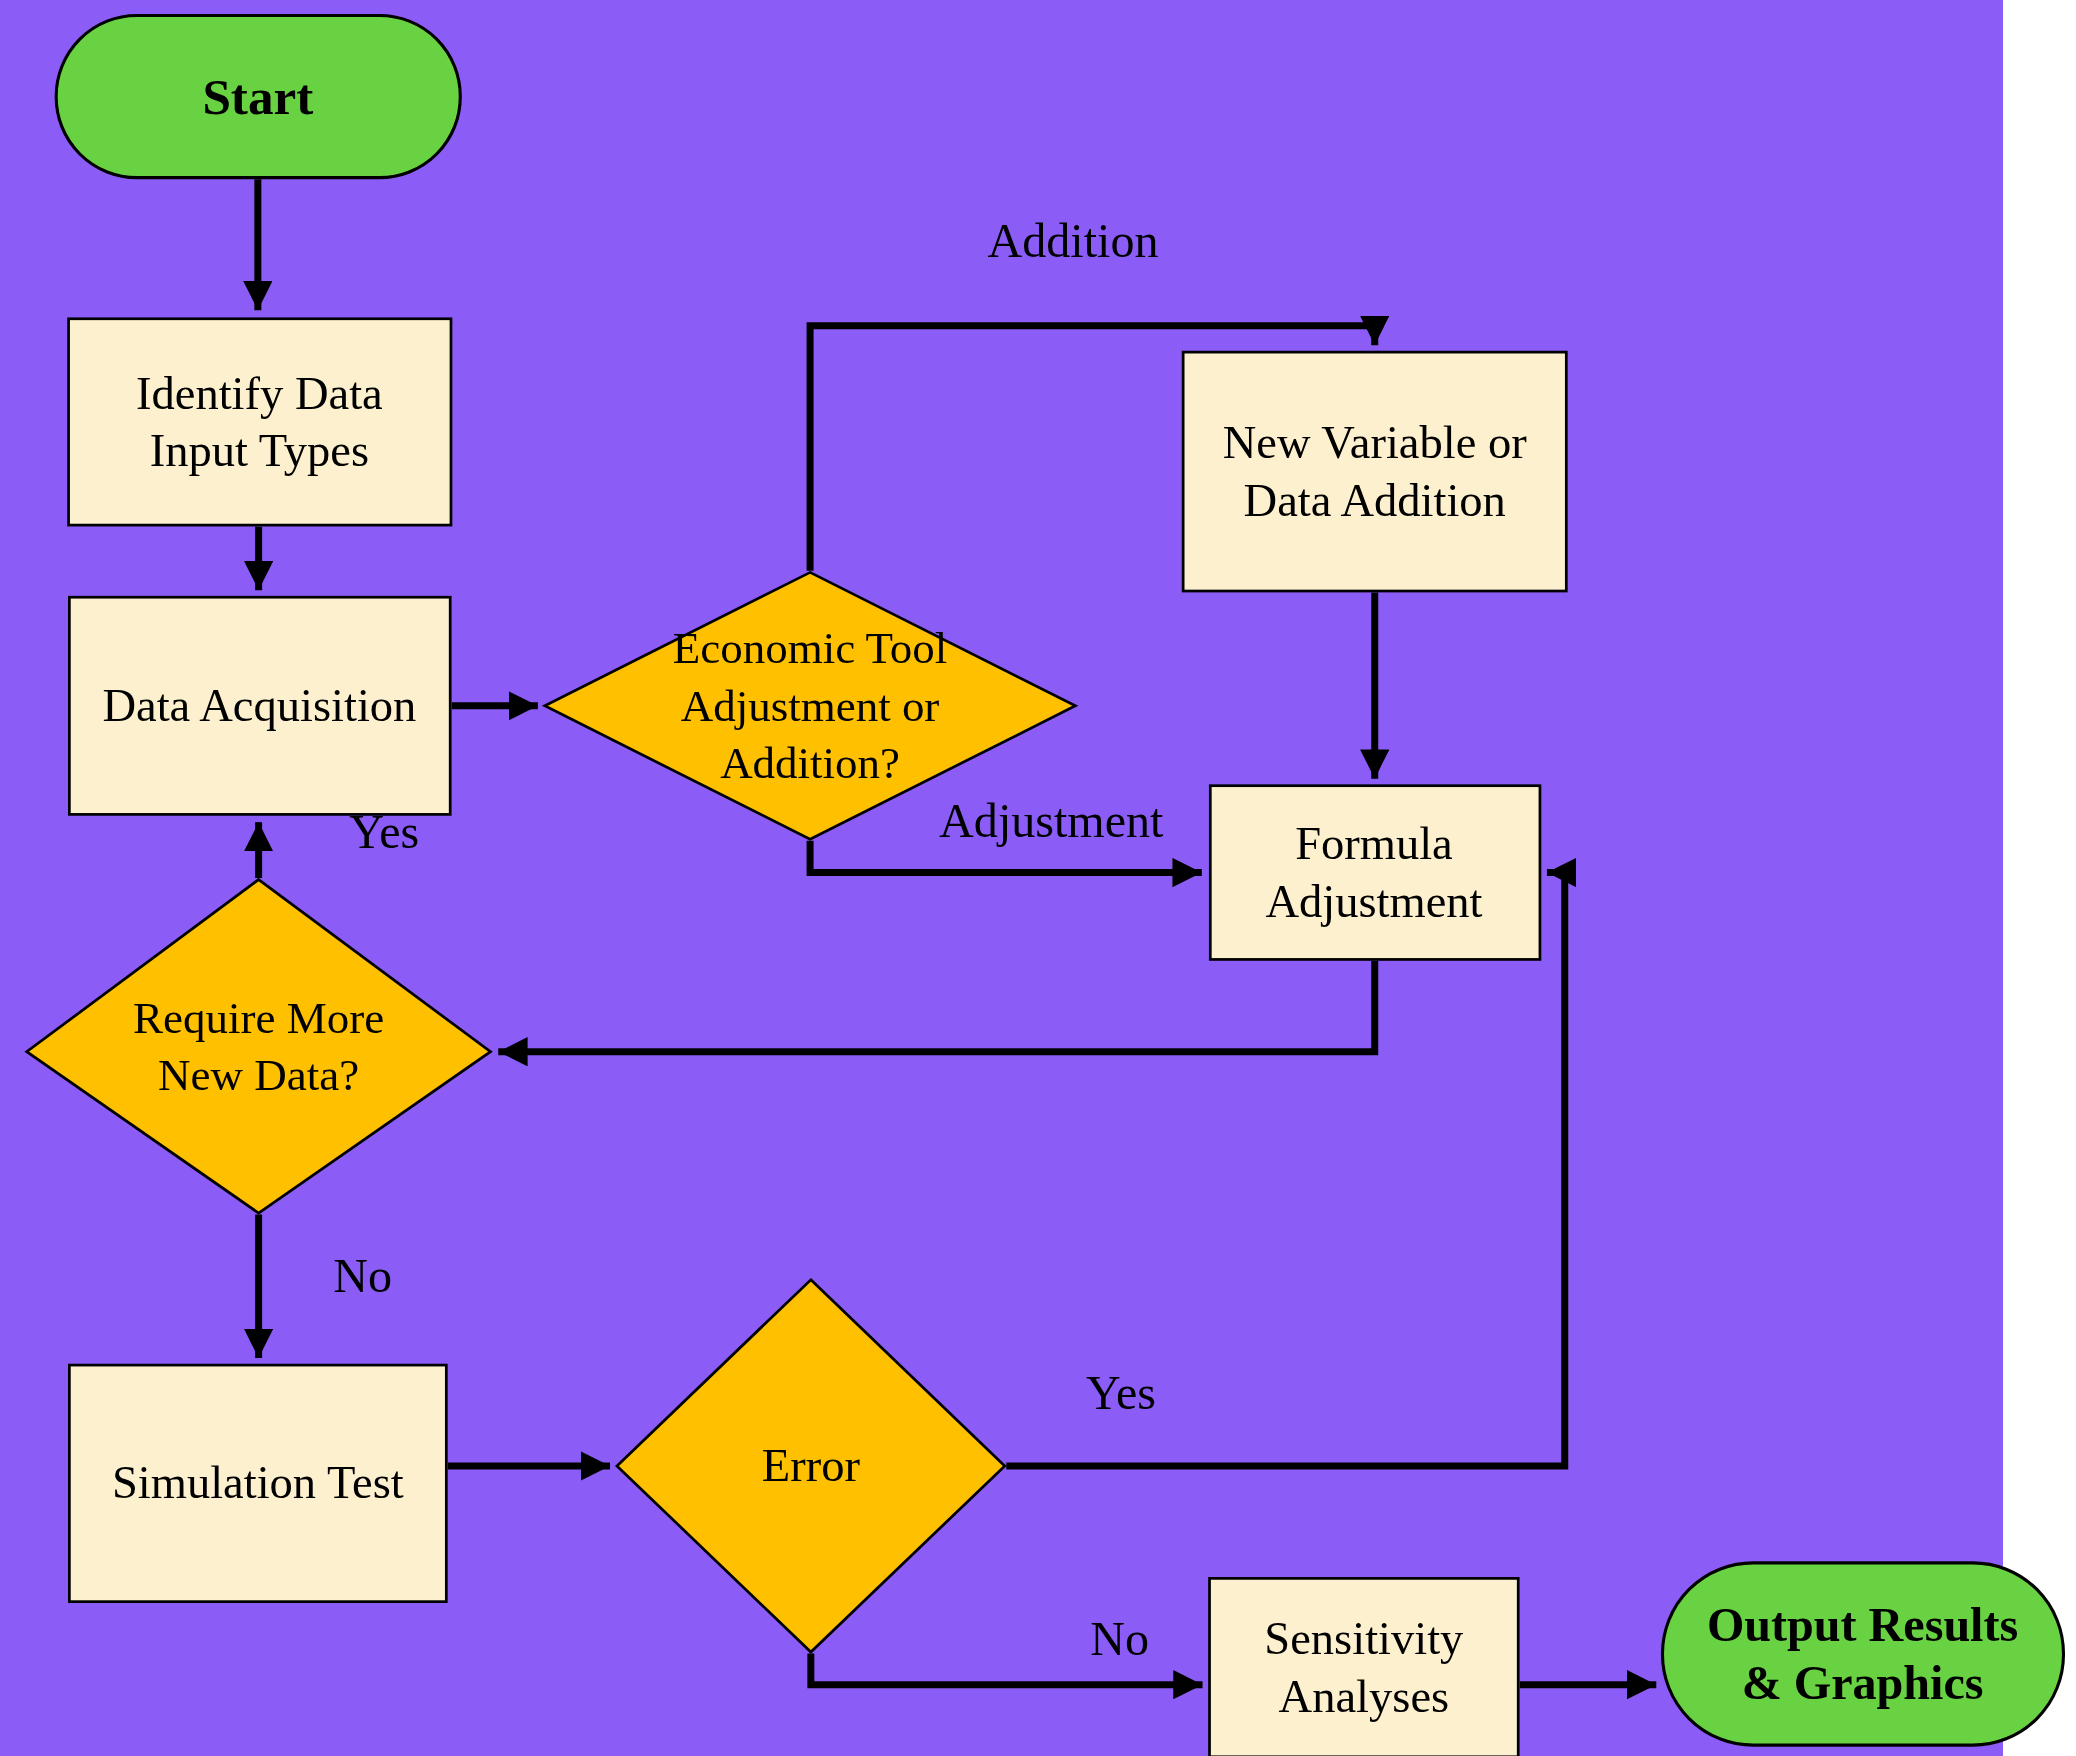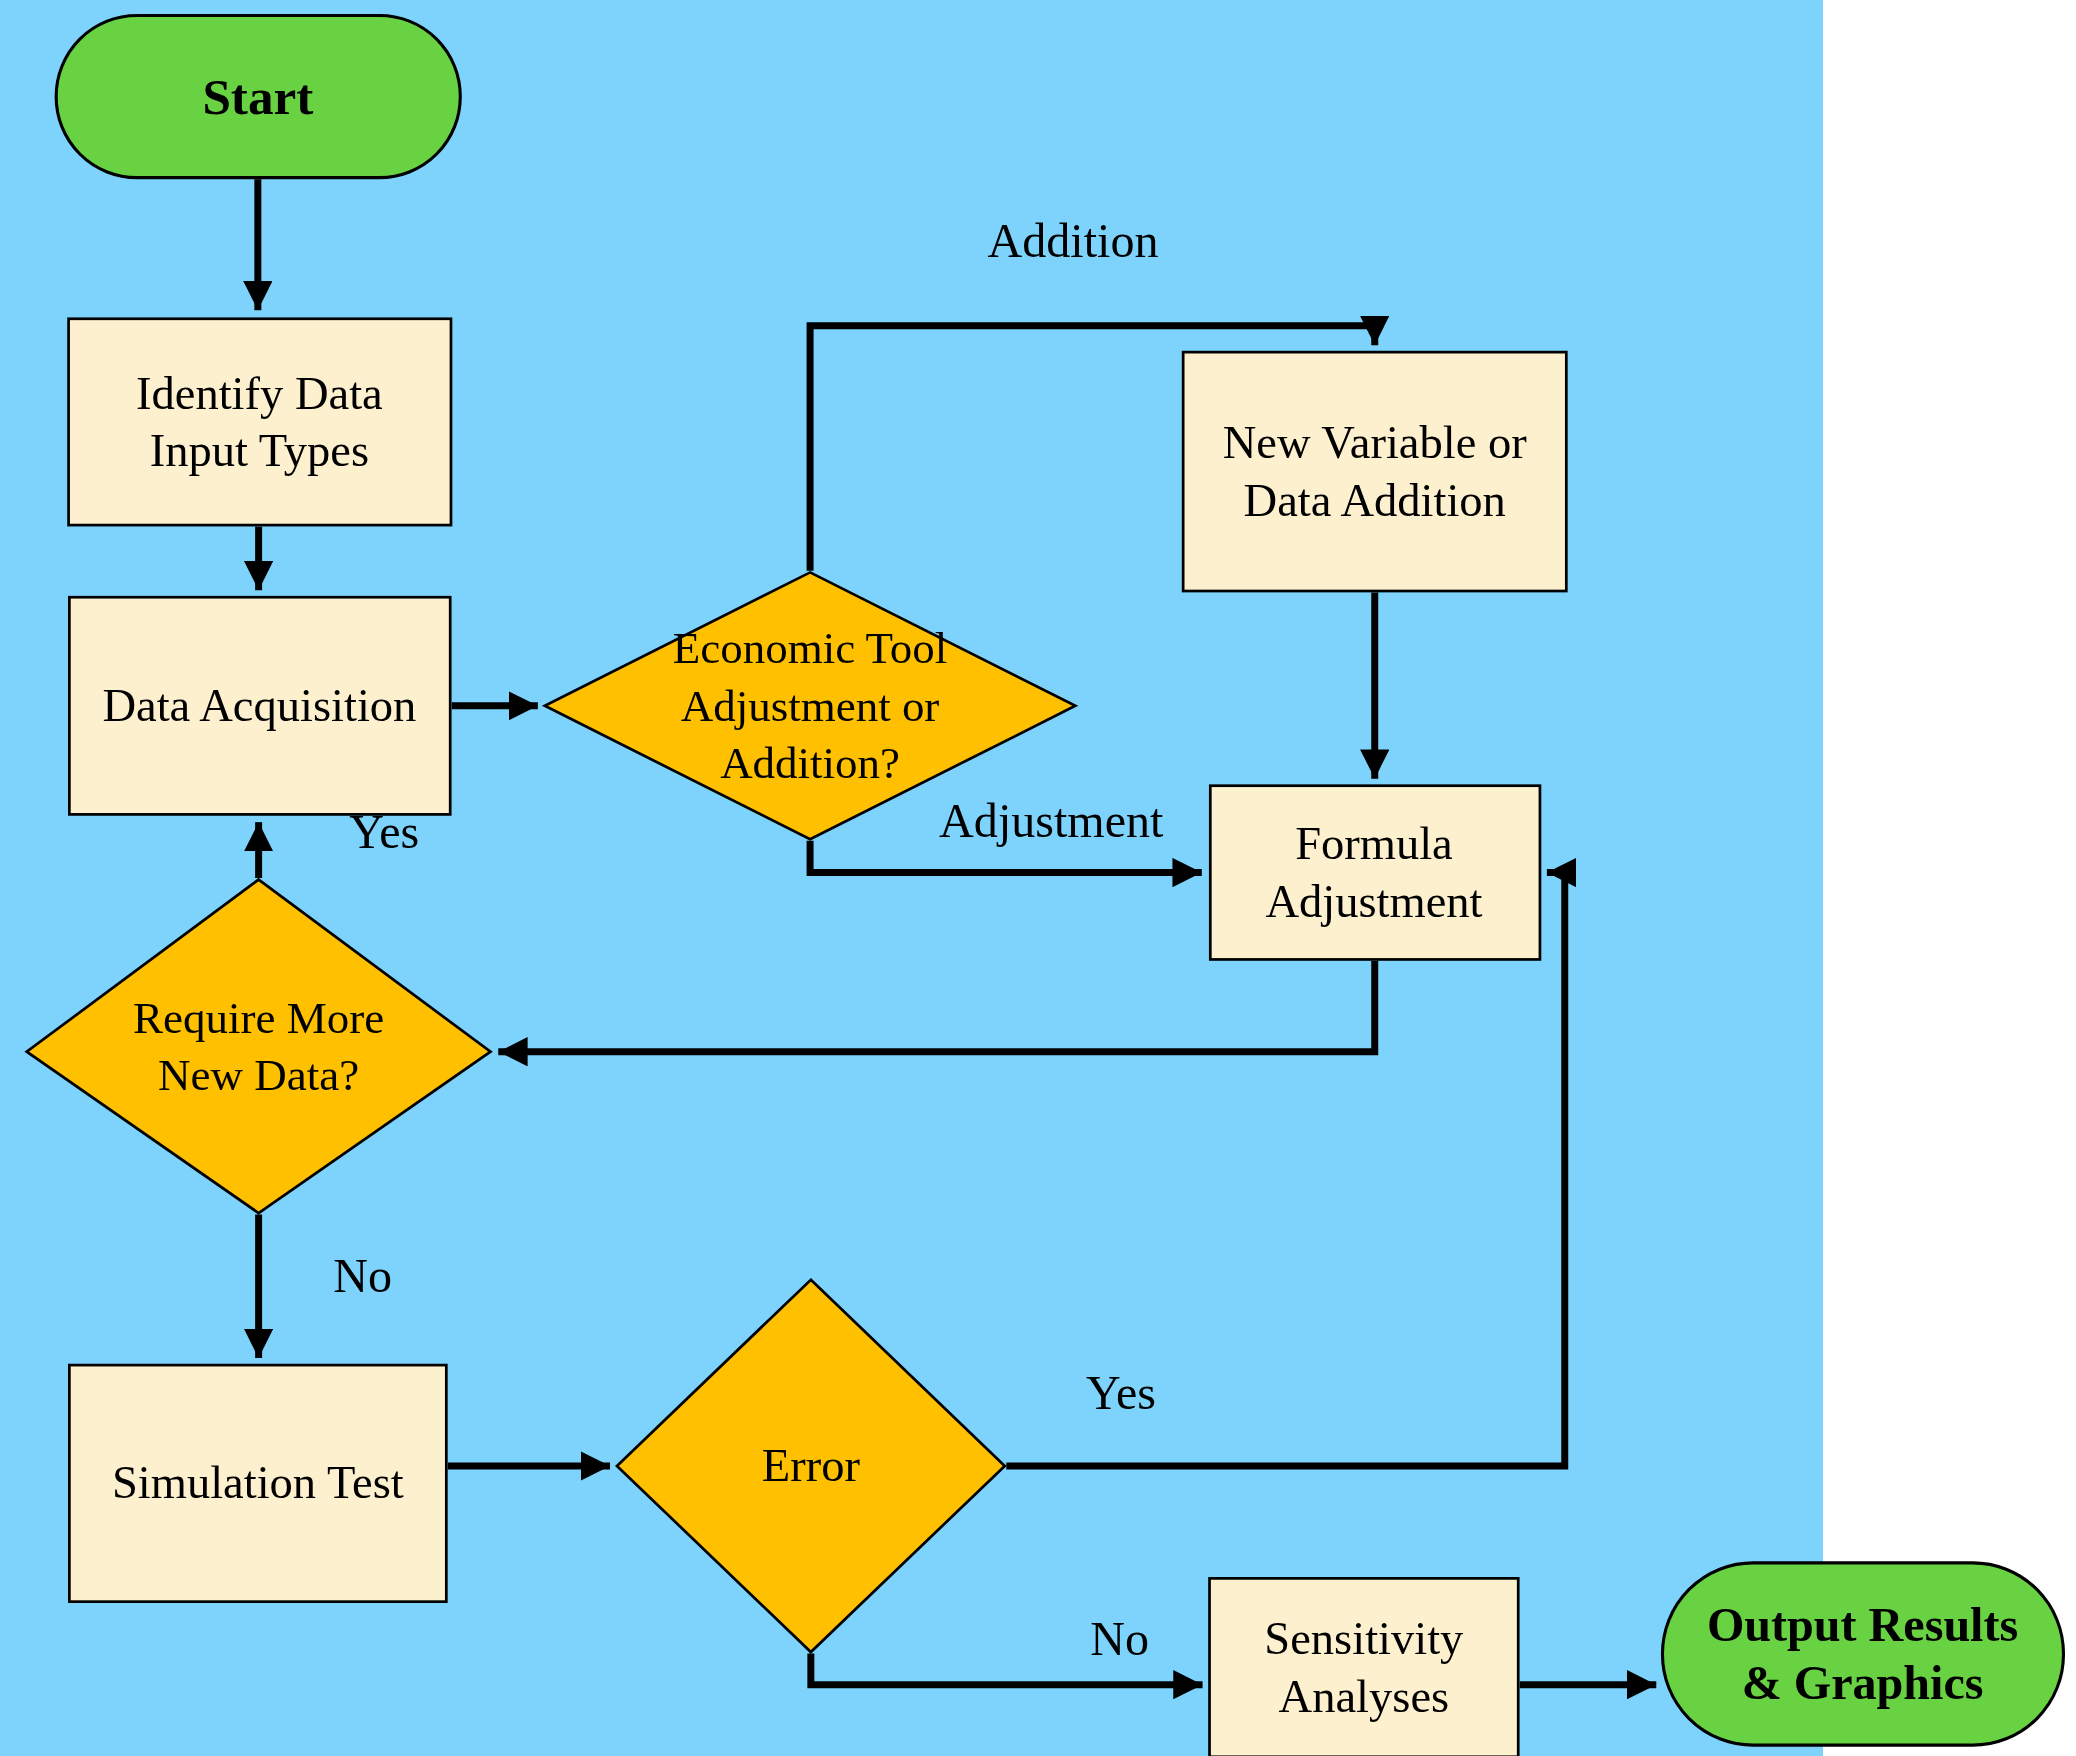--- a/index.html
+++ b/index.html
@@ -5,23 +5,23 @@
   html, body {
     margin: 0;
     padding: 0;
     background: #ffffff;
     width: 2077px;
     height: 1756px;
     font-family: "Liberation Serif", "DejaVu Serif", serif;
   }
   #canvas-wrap {
     position: relative;
-    width: 1823px;
+    width: 2003px;
     height: 1756px;
-    background: #7dd3fc;
+    background: #8b5cf6;
   }
   svg { display: block; }
   .shape  { stroke: #000000; stroke-width: 3.5px; }
   .terminal { stroke-width: 4px; }
   .edge   { stroke: #000000; stroke-width: 9px; fill: none; stroke-linejoin: miter; }
   .node-text {
     fill: #000000;
     font-family: "Liberation Serif", "DejaVu Serif", serif;
     font-size: 60px;
     text-anchor: middle;

